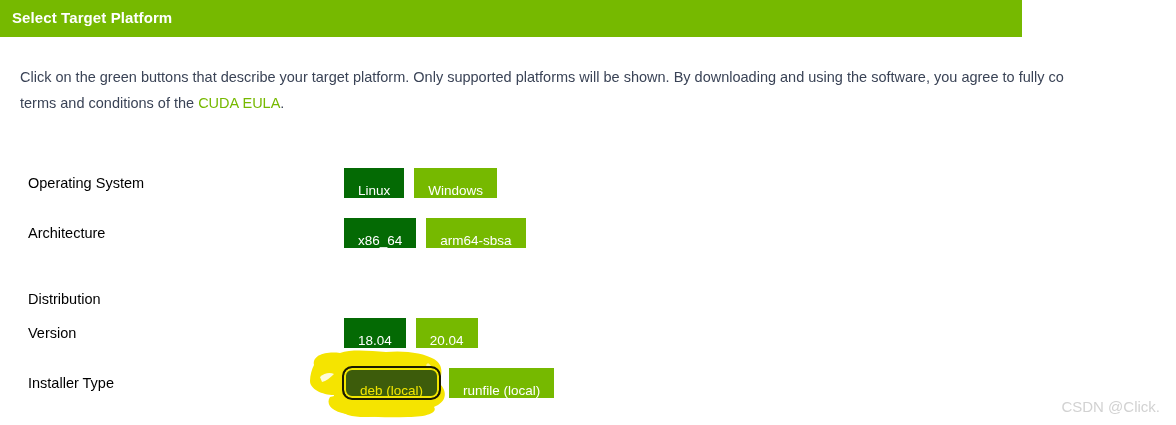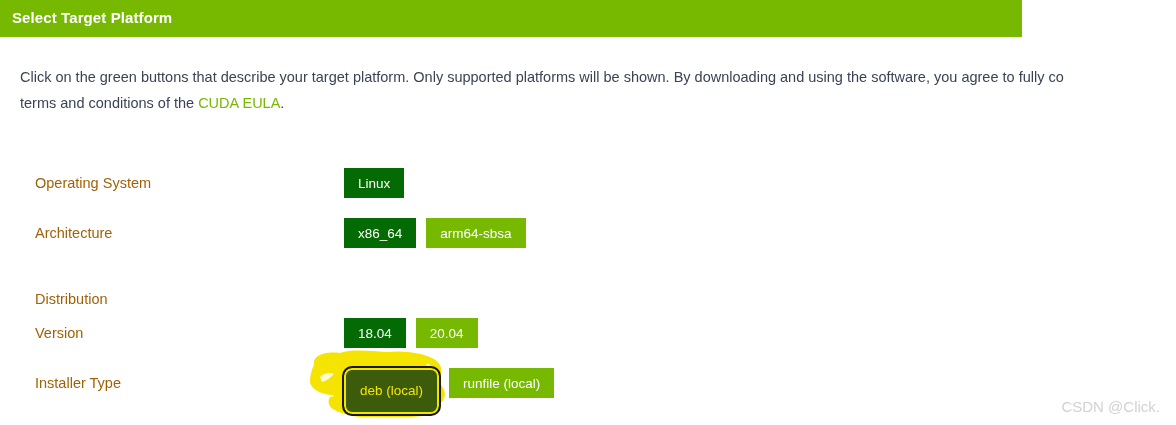--- a/index.html
+++ b/index.html
@@ -60,38 +60,38 @@
 
   
   .row {
     position: absolute;
     left: 0;
     width: 1176px;
     height: 34px;
   }
   .row-label {
     position: absolute;
-    left: 35px;
+    left: 28px;
     top: 7px;
     font-size: 14.5px;
-    color: #a16207;
+    color: #000000;
     white-space: nowrap;
   }
   .btn-group {
     position: absolute;
     left: 344px;
     top: 0;
     display: flex;
     gap: 10px;
     align-items: flex-start;
   }
   .opt-btn {
     height: 30px;
     line-height: 30px;
-    padding: 1px 14px;
+    padding: 8px 14px;
     font-size: 13.5px;
     color: #ffffff;
     background: #76b900;
     border: none;
     box-sizing: border-box;
     white-space: nowrap;
     cursor: pointer;
     text-align: center;
     font-family: "Liberation Sans", sans-serif;
   }
@@ -99,21 +99,21 @@
     background: #046a04;
     color: #ffffff;
   }
   
   .opt-btn.focus-ring {
     background: #3d5c0b;
     color: #f2e600;
     border: 2px solid #f2e600;
     border-radius: 8px;
     outline: 2px solid #1a1a00;
-    height: 46px;
+    height: 30px;
     line-height: 26px;
     position: relative;
     z-index: 6;
     box-shadow: 0 0 0 1px #0d0d00;
   }
 
   
   #row-os           { top: 168px; }
   #row-architecture { top: 218px; }
   #row-distribution { top: 268px; margin-top: 16px; }
@@ -151,20 +151,21 @@
 
 <div id="intro">
   <span>Click on the green buttons that describe your target platform. Only supported platforms will be shown. By downloading and using the software, you agree to fully co</span>
   <span class="line2"><span>terms and conditions of the </span><a id="eula-link" href="#">CUDA EULA</a><span>.</span></span>
 </div>
 
 <div class="row" id="row-os">
   <div class="row-label">Operating System</div>
   <div class="btn-group">
       <button class="opt-btn selected">Linux</button>
+      <button class="opt-btn">Windows</button>
     </div>
 </div>
 
 <div class="row" id="row-architecture">
   <div class="row-label">Architecture</div>
   <div class="btn-group">
       <button class="opt-btn selected">x86_64</button>
       <button class="opt-btn">arm64-sbsa</button>
     </div>
 </div>

